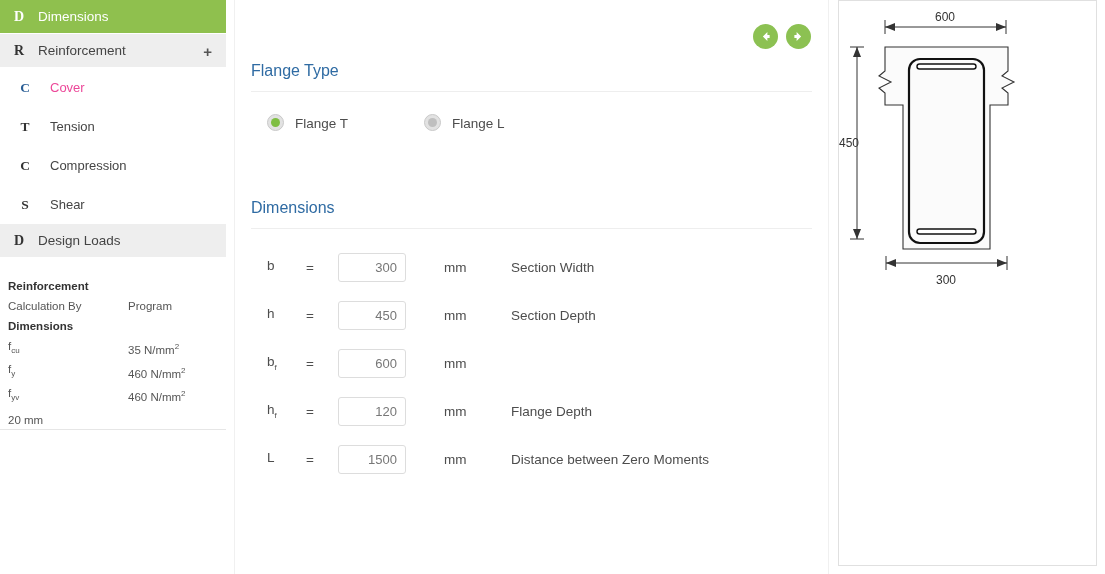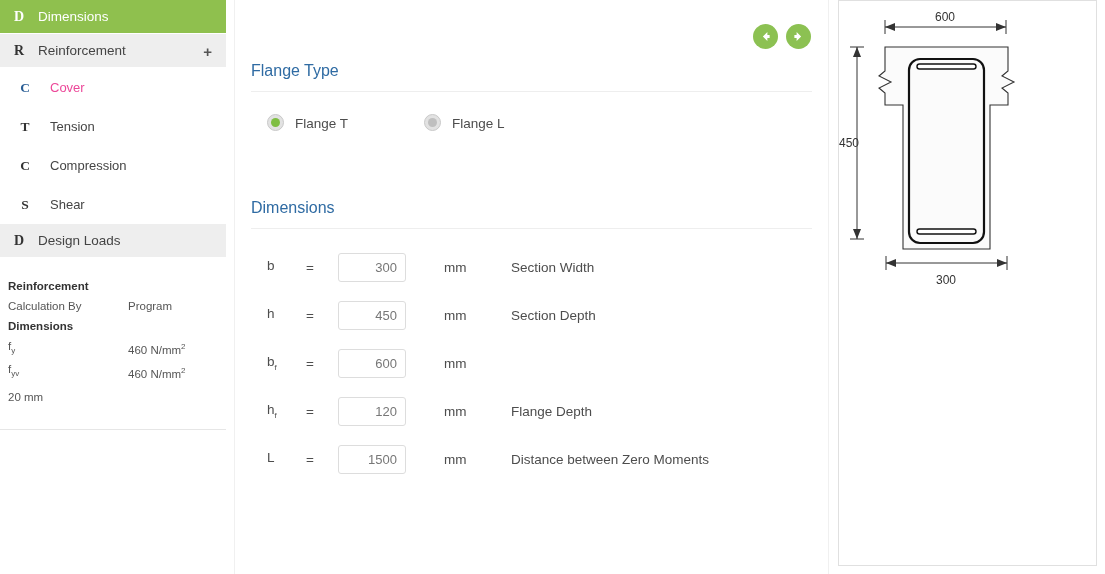--- a/index.html
+++ b/index.html
@@ -286,20 +286,24 @@
 
   <div id="summary">
     <div class="sum-title">Reinforcement</div>
     <div class="sum-row">
       <span class="sum-key">Calculation By</span>
       <span class="sum-val">Program</span>
     </div>
     <div class="sum-title">Dimensions</div>
 
     <div class="sum-row">
+      <span class="sum-key"><span>f</span><sub>cu</sub></span>
+      <span class="sum-val"><span>35 N/mm</span><sup>2</sup></span>
+    </div>
+    <div class="sum-row">
       <span class="sum-key"><span>f</span><sub>y</sub></span>
       <span class="sum-val"><span>460 N/mm</span><sup>2</sup></span>
     </div>
     <div class="sum-row">
       <span class="sum-key"><span>f</span><sub>yv</sub></span>
       <span class="sum-val"><span>460 N/mm</span><sup>2</sup></span>
     </div>
     <div class="sum-row">
       <span class="sum-val"><span>20 mm</span><sup></sup></span>
     </div>

